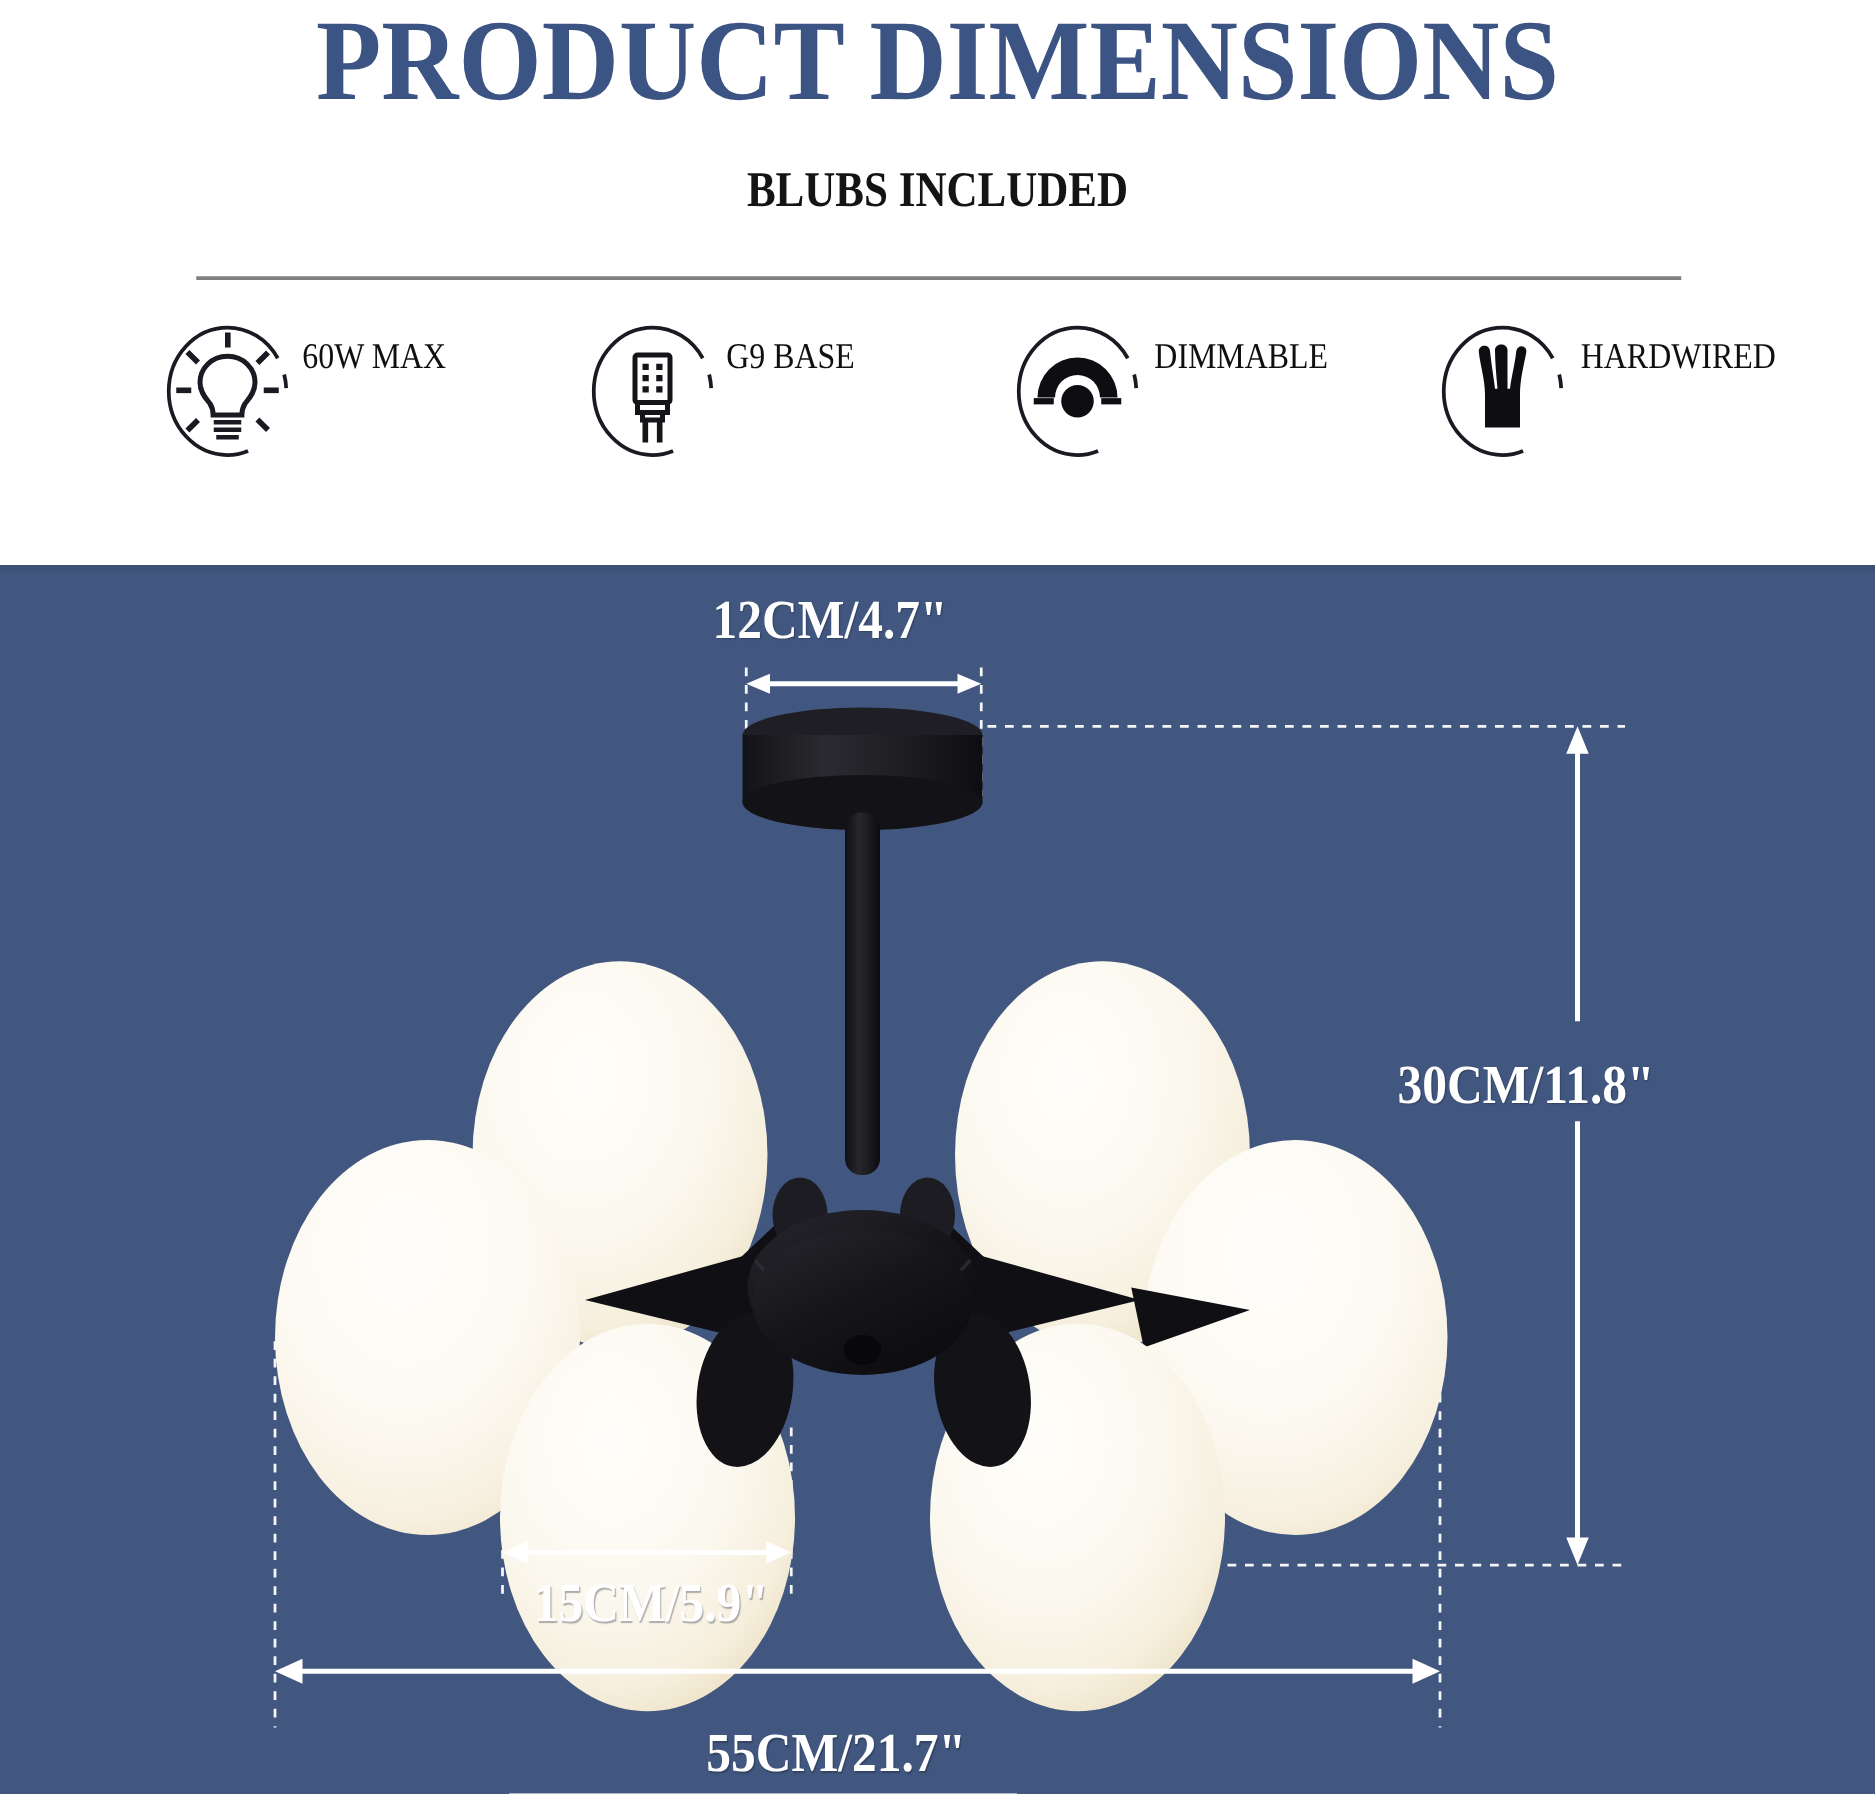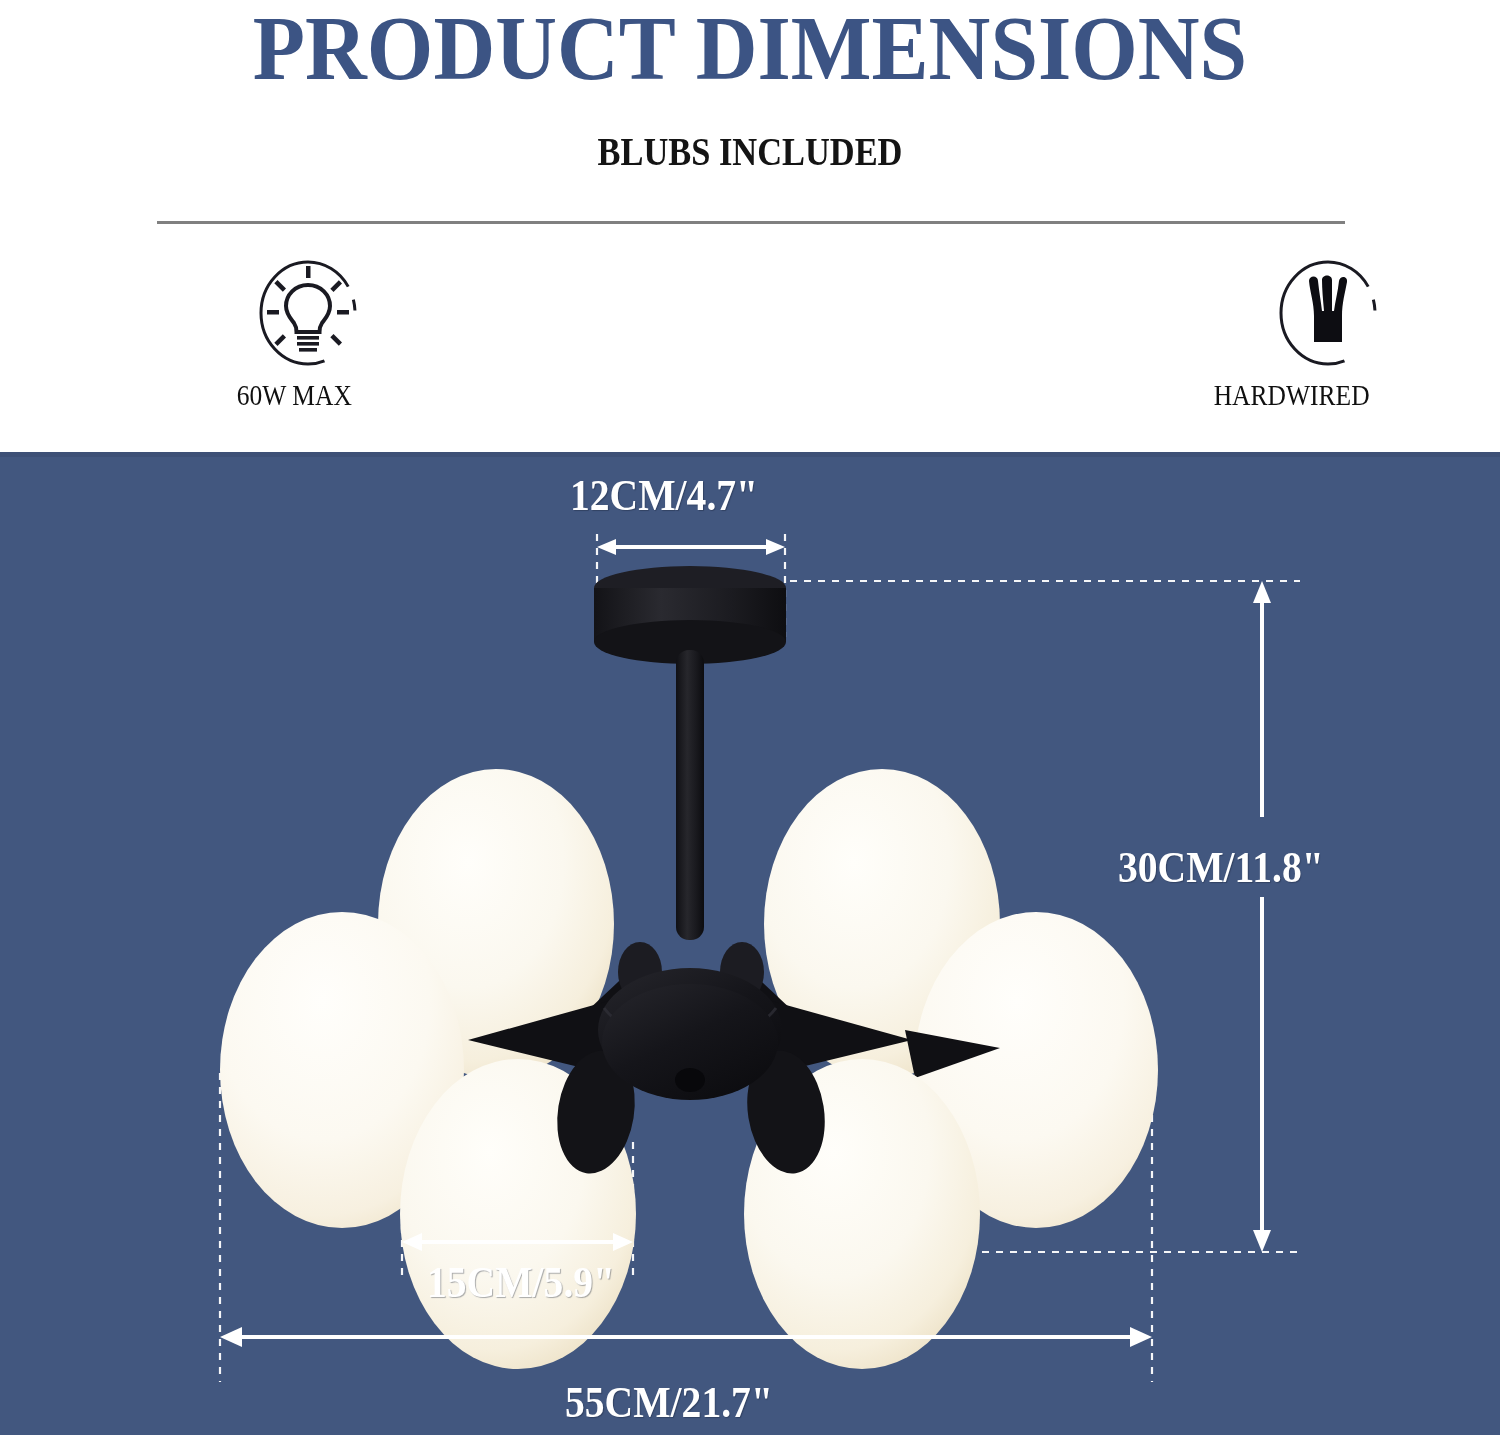--- a/index.html
+++ b/index.html
@@ -66,22 +66,21 @@
     left: 130px; top: 258px;
     width: 1250px;
     height: 170px;
     display: flex;
     justify-content: space-between;
     align-items: flex-start;
   }
   .feature {
     width: 230px;
     display: flex;
-    flex-direction: column;
-    align-items: flex-end;
+    align-items: flex-start;
   }
   .feat-circle {
     position: relative;
     width: 104px;
     height: 110px;
     display: block;
   }
   .feat-label {
     margin-top: 11px;
     color: #101010;
@@ -157,21 +156,54 @@
             <rect x="22" y="22" width="4.5" height="12" fill="#1a1a22" transform="rotate(-45 24 28)"></rect>
             <rect x="78" y="22" width="4.5" height="12" fill="#1a1a22" transform="rotate(45 80 28)"></rect>
             <rect x="22" y="76" width="4.5" height="12" fill="#1a1a22" transform="rotate(45 24 82)"></rect>
             <rect x="78" y="76" width="4.5" height="12" fill="#1a1a22" transform="rotate(-45 80 82)"></rect>
           </svg>
         </span>
         <span class="feat-label">60W MAX</span>
       </div>
 
 
-
+      <div class="feature">
+        <span class="feat-circle">
+          <svg viewBox="0 0 104 110" width="104" height="110">
+            <ellipse cx="52" cy="55" rx="47" ry="51" fill="none" stroke="#1a1a22" stroke-width="3" stroke-dasharray="220 14 11 9 11 9 11 9 11 400" stroke-dashoffset="-60"></ellipse>
+            <rect x="38" y="26" width="28" height="38" rx="2" fill="none" stroke="#151519" stroke-width="4"></rect>
+            <g fill="#151519">
+              <rect x="44" y="33" width="5" height="5"></rect>
+                <rect x="55" y="33" width="5" height="5"></rect>
+              <rect x="44" y="42" width="5" height="5"></rect>
+                <rect x="55" y="42" width="5" height="5"></rect>
+              <rect x="44" y="51" width="5" height="5"></rect>
+                <rect x="55" y="51" width="5" height="5"></rect>
+            </g>
+            <rect x="40" y="64" width="24" height="8" fill="none" stroke="#151519" stroke-width="4"></rect>
+            <path d="M44 72 L44 78 L60 78 L60 72" fill="none" stroke="#151519" stroke-width="4"></path>
+            <rect x="44" y="78" width="4.5" height="18" fill="#151519"></rect>
+            <rect x="55.5" y="78" width="4.5" height="18" fill="#151519"></rect>
+          </svg>
+        </span>
+        <span class="feat-label">G9 BASE</span>
+      </div>
+
+      <div class="feature">
+        <span class="feat-circle">
+          <svg viewBox="0 0 104 110" width="104" height="110">
+            <ellipse cx="52" cy="55" rx="47" ry="51" fill="none" stroke="#1a1a22" stroke-width="3" stroke-dasharray="220 14 11 9 11 9 11 9 11 400" stroke-dashoffset="-60"></ellipse>
+            <path d="M20 60 A32 32 0 0 1 84 60 L70 60 A18 18 0 0 0 34 60 Z" fill="#0d0d12"></path>
+            <circle cx="52" cy="63" r="13" fill="#0d0d12"></circle>
+            <rect x="17" y="60.5" width="16" height="5" fill="#0d0d12"></rect>
+            <rect x="71" y="60.5" width="16" height="5" fill="#0d0d12"></rect>
+          </svg>
+        </span>
+        <span class="feat-label">DIMMABLE</span>
+      </div>
 
       <div class="feature">
         <span class="feat-circle">
           <svg viewBox="0 0 104 110" width="104" height="110">
             <ellipse cx="52" cy="55" rx="47" ry="51" fill="none" stroke="#1a1a22" stroke-width="3" stroke-dasharray="220 14 11 9 11 9 11 9 11 400" stroke-dashoffset="-60"></ellipse>
             <path d="M38 84 L38 58 C38 45 34 34 33 23 C33 17 42 17 42 23 C43 33 45 44 46 53
                      L48 53 C47 42 46 31 46 22 C46 16 56 16 56 22 C56 31 56 42 56 53
                      L58 53 C59 44 62 33 63 23 C64 17 72 18 71 24 C69 35 66 45 66 58 L66 84 Z" fill="#0d0d12"></path>
           </svg>
         </span>

